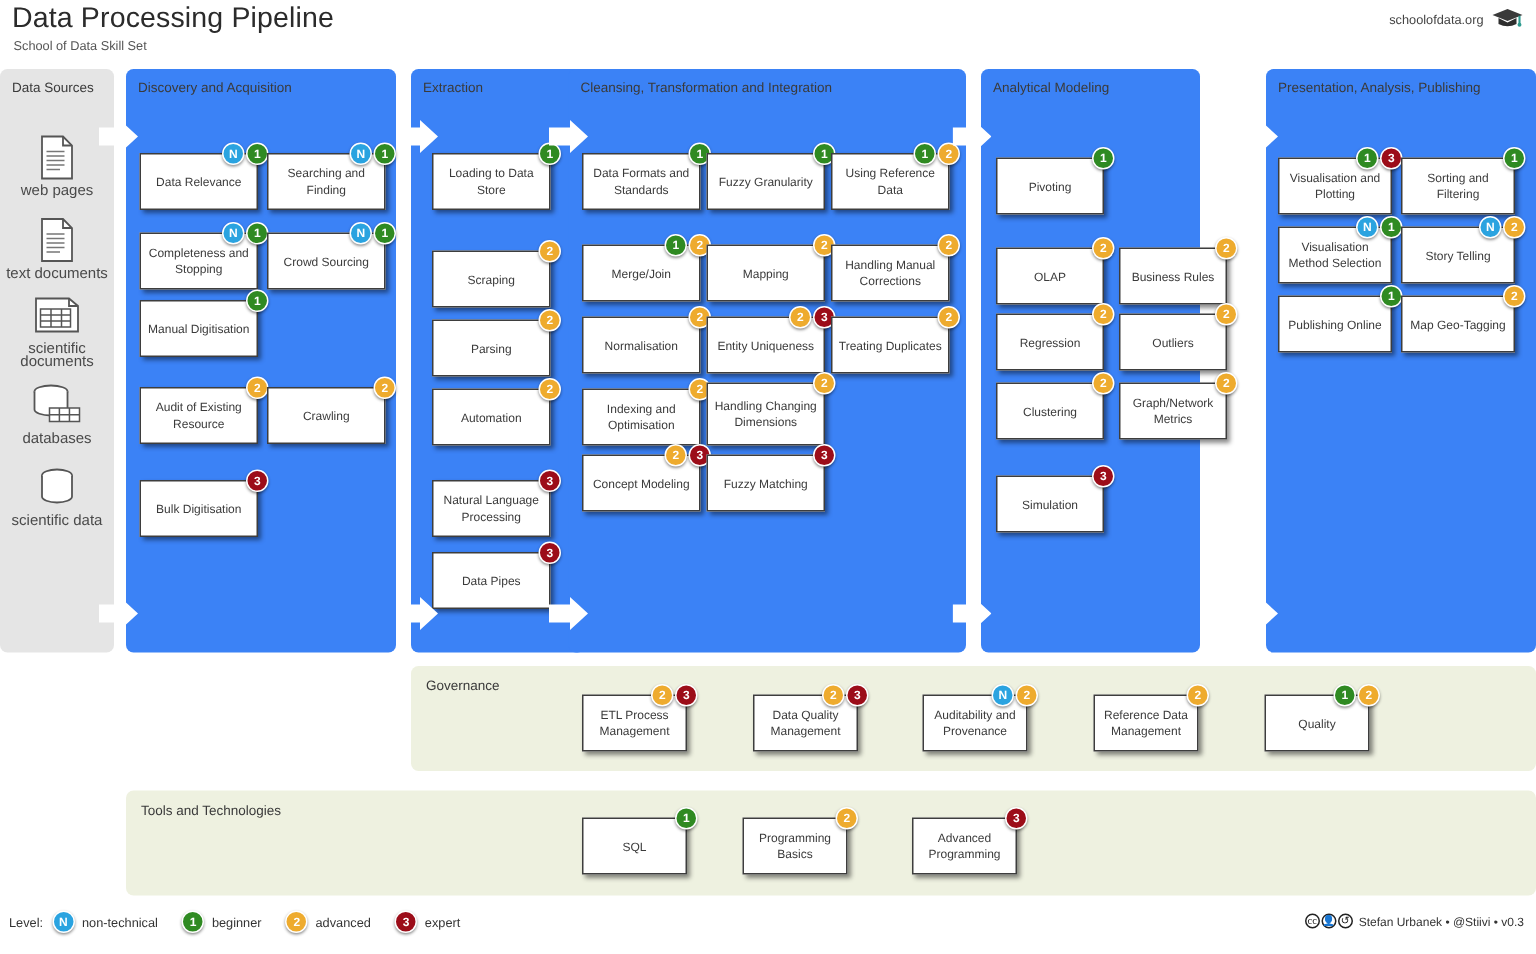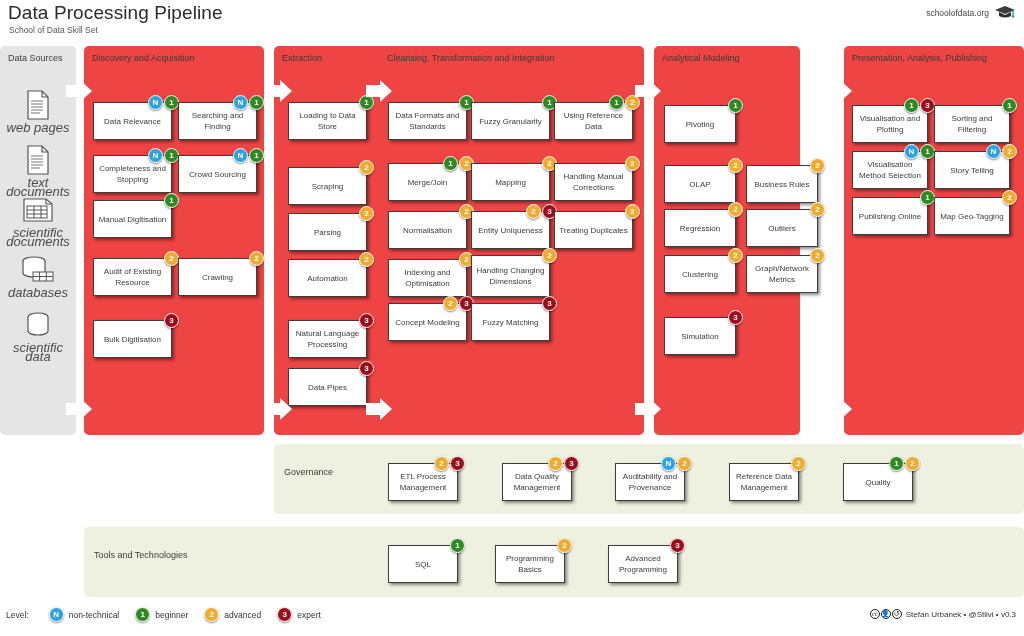--- a/index.html
+++ b/index.html
@@ -22,21 +22,21 @@
   }
   #brand{
     position:absolute;right:8px;top:5px;
     display:flex;align-items:center;gap:5px;
     font-size:8.5px;color:#444;
   }
   .cap-icon{width:22px;height:15px;position:relative;display:inline-block;}
   
   .col{
     position:absolute;top:46px;height:389px;
-    background:#ef4444;border-radius:5px;
+    background:#3b82f6;border-radius:5px;
   }
   .col.sources{background:#e5e5e5;}
   .col-title{
     position:absolute;left:8px;top:7px;
     font-size:9px;color:#3a3a3a;white-space:nowrap;
   }
   
   .chev{
     position:absolute;width:26px;height:22px;
     background:#ffffff;
@@ -68,34 +68,34 @@
   }
   .b-N{background:#2aa3e0;}
   .b-1{background:#2f8a22;}
   .b-2{background:#eeab2e;}
   .b-3{background:#9c0d19;}
   
   .src-item{
     position:absolute;left:0;width:76px;text-align:center;
   }
   .src-label{
-    font-size:13px;font-style:italic;color:#4a4a4a;line-height:9px;margin-top:3px;
+    font-size:10px;color:#4a4a4a;line-height:9px;margin-top:3px;
   }
   .src-ico{height:30px;display:flex;align-items:center;justify-content:center;}
   
   .band{
     position:absolute;background:#eef1e0;border-radius:5px;
   }
   .band-title{
-    position:absolute;left:10px;top:23px;font-size:9px;color:#3a3a3a;
+    position:absolute;left:10px;top:8px;font-size:9px;color:#3a3a3a;
   }
   
   #legend{
     position:absolute;left:6px;top:607px;
-    display:flex;align-items:center;gap:20px;
+    display:flex;align-items:center;gap:6px;
     font-size:8.5px;color:#333;
   }
   .leg-item{display:flex;align-items:center;gap:5px;margin-right:16px;}
   #credit{
     position:absolute;right:8px;top:609px;
     font-size:8px;color:#333;display:flex;align-items:center;gap:4px;
   }
   .cc-icons{display:flex;gap:1px;}
   .cc{
     width:10px;height:10px;border-radius:50%;border:1.2px solid #222;

